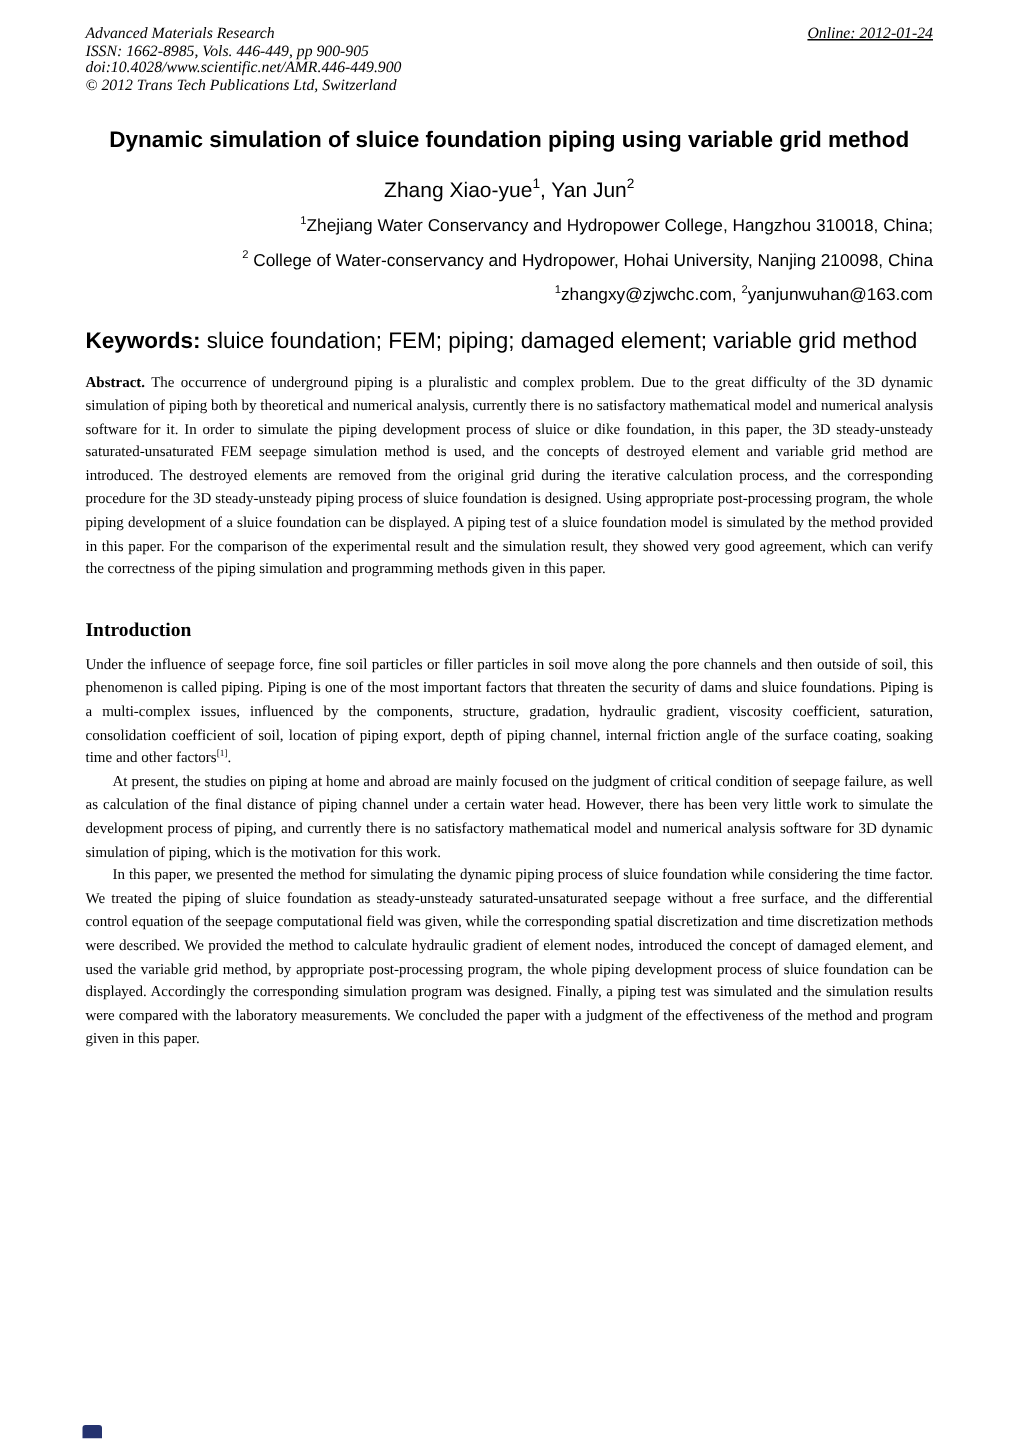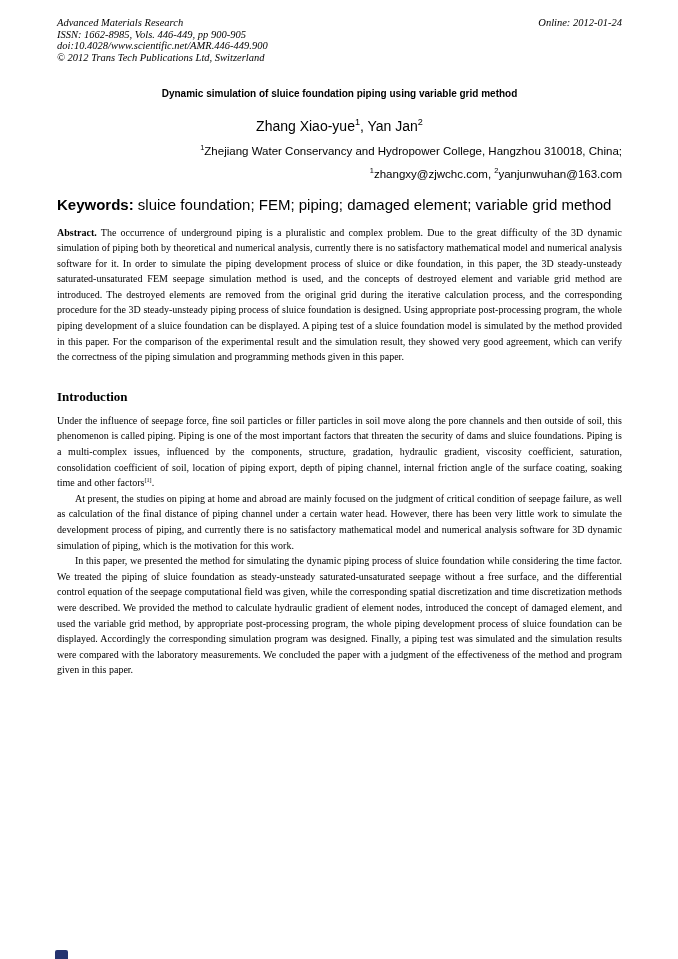--- a/index.html
+++ b/index.html
@@ -17,29 +17,29 @@
   
   .header {
     display: flex;
     justify-content: space-between;
     align-items: flex-start;
     font-style: italic;
     font-size: 10.5px;
     line-height: 11.5px;
   }
   .header-left div { white-space: nowrap; }
-  .header-right { white-space: nowrap; }
+  .header-right { white-space: nowrap; text-decoration: underline; }
   
   .title {
     margin: 22px auto 13px;
     max-width: 556px;
     text-align: center;
     font-family: "Liberation Sans", sans-serif;
     font-weight: bold;
-    font-size: 10px;
+    font-size: 15px;
     line-height: 18.5px;
   }
   .authors {
     margin-top: 13px;
     text-align: center;
     font-family: "Liberation Sans", sans-serif;
     font-size: 14px;
     line-height: 18px;
   }
   .affiliation, .emails {
@@ -103,24 +103,25 @@
       <div>Advanced Materials Research</div>
       <div>ISSN: 1662-8985, Vols. 446-449, pp 900-905</div>
       <div>doi:10.4028/www.scientific.net/AMR.446-449.900</div>
       <div>© 2012 Trans Tech Publications Ltd, Switzerland</div>
     </div>
     <div class="header-right">Online: 2012-01-24</div>
   </div>
 
   <h1 class="title">Dynamic simulation of sluice foundation piping using variable grid method</h1>
 
-  <div class="authors"><span>Zhang Xiao-yue</span><sup>1</sup><span>, </span><span>Yan Jan</span><sup>2</sup></div>
+  <div class="authors"><span>Zhang Xiao-yue</span><sup>1</sup><span>, </span><span>Yan Jun</span><sup>2</sup></div>
 
   <div class="affiliation aff1"><sup>1</sup><span>Zhejiang Water Conservancy and Hydropower College, Hangzhou 310018, China;</span></div>
 
+  <div class="affiliation aff2"><sup>2</sup><span> College of Water-conservancy and Hydropower, Hohai University, Nanjing 210098, China</span></div>
 
   <div class="emails"><sup>1</sup><span>zhangxy@zjwchc.com, </span><sup>2</sup><span>yanjunwuhan@163.com</span></div>
 
   <p class="keywords"><b>Keywords:</b><span> sluice foundation; FEM; piping; damaged element; variable grid method</span></p>
 
   <p class="body-text abstract"><b>Abstract.</b><span> The occurrence of underground piping is a pluralistic and complex problem. Due to the great difficulty of the 3D dynamic simulation of piping both by theoretical and numerical analysis, currently there is no satisfactory mathematical model and numerical analysis software for it. In order to simulate the piping development process of sluice or dike foundation, in this paper, the 3D steady-unsteady saturated-unsaturated FEM seepage simulation method is used, and the concepts of destroyed element and variable grid method are introduced. The destroyed elements are removed from the original grid during the iterative calculation process, and the corresponding procedure for the 3D steady-unsteady piping process of sluice foundation is designed. Using appropriate post-processing program, the whole piping development of a sluice foundation can be displayed. A piping test of a sluice foundation model is simulated by the method provided in this paper. For the comparison of the experimental result and the simulation result, they showed very good agreement, which can verify the correctness of the piping simulation and programming methods given in this paper.</span></p>
 
   <h2 class="section-heading">Introduction</h2>
 
   <p class="body-text p-first"><span>Under the influence of seepage force, fine soil particles or filler particles in soil move along the pore channels and then outside of soil, this phenomenon is called piping. Piping is one of the most important factors that threaten the security of dams and sluice foundations. Piping is a multi-complex issues, influenced by the components, structure, gradation, hydraulic gradient, viscosity coefficient, saturation, consolidation coefficient of soil, location of piping export, depth of piping channel, internal friction angle of the surface coating, soaking time and other factors</span><sup class="ref">[1]</sup><span>.</span></p>

